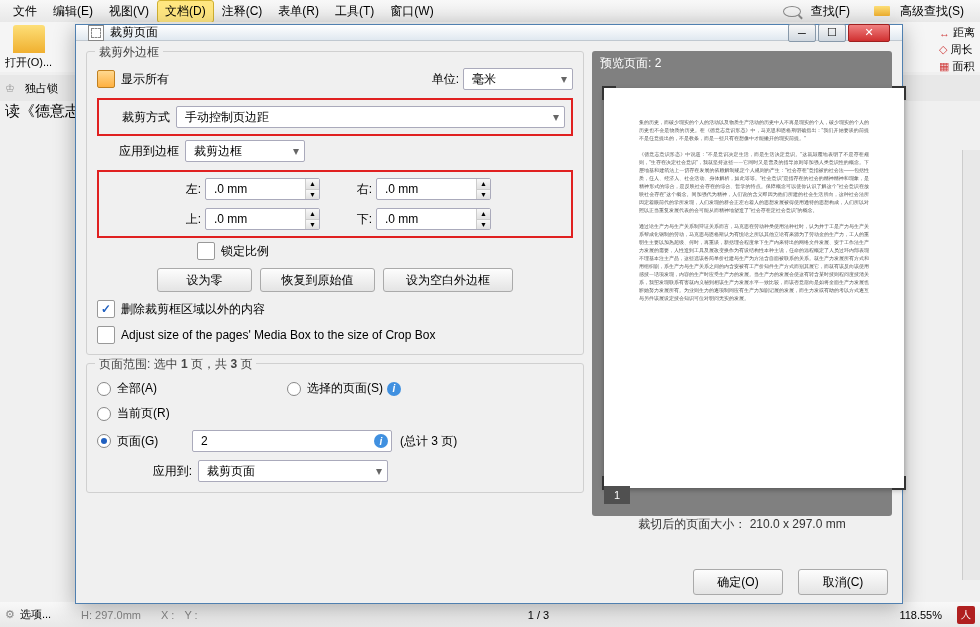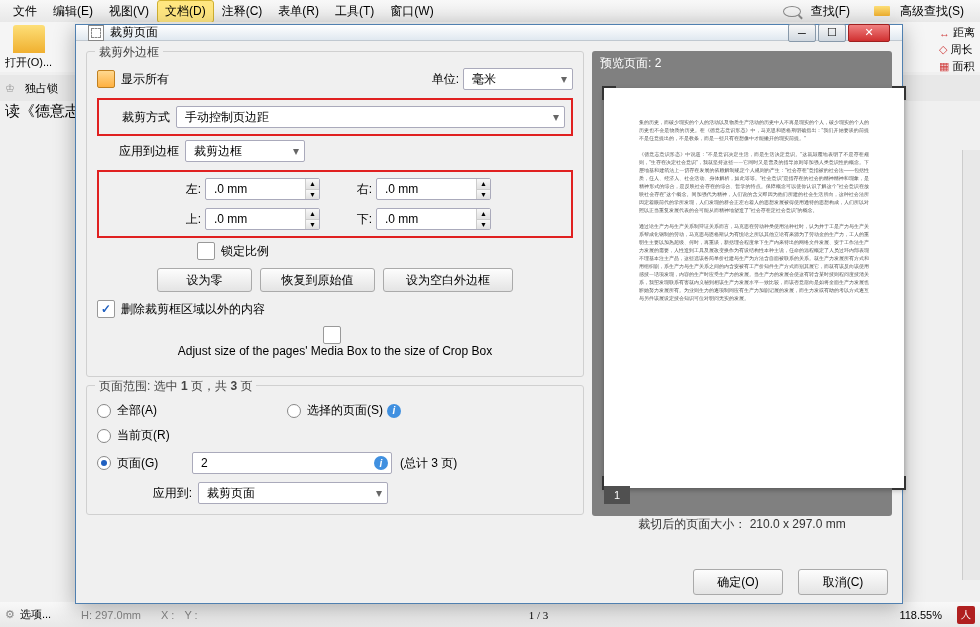--- a/index.html
+++ b/index.html
@@ -12,21 +12,21 @@
 .bg-menubar .right { margin-left: auto; display: flex; }
 .bg-menubar .right span { display: flex; align-items: center; gap: 2px; }
 .bg-toolbar { position: absolute; top: 22px; left: 0; width: 980px; height: 50px; background: #f5f5f5; display: flex; align-items: center; padding-left: 5px; }
 .folder-icon { width: 32px; height: 28px; background: linear-gradient(#fddf78, #f0b030); border-radius: 3px 3px 0 0; position: relative; }
 .bg-right-icons { position: absolute; right: 5px; top: 25px; display: flex; flex-direction: column; gap: 2px; font-size: 11px; }
 .bg-right-icons div { display: flex; align-items: center; gap: 3px; }
 .bg-tab { position: absolute; top: 75px; left: 0; width: 980px; height: 26px; background: #e8e8e8; padding-left: 5px; display: flex; align-items: center; font-size: 11px; gap: 10px; }
 .crown-icon { color: #999; }
 .bg-statusbar { position: absolute; bottom: 0; left: 0; width: 980px; height: 25px; background: linear-gradient(#f8f8f8, #e8e8e8); display: flex; align-items: center; padding: 0 5px; font-size: 11px; }
 .bg-statusbar .gear { color: #888; margin-right: 5px; }
-.bg-statusbar .middle { margin: 12px auto; font-family: Liberation Serif, serif; }
+.bg-statusbar .middle { margin: 12px auto; }
 .bg-statusbar .zoom { margin-left: 20px; }
 .pdf-icon { background: #b02020; color: white; padding: 2px 4px; border-radius: 2px; font-size: 10px; margin-left: 15px; }
 .bg-scrollbar { position: absolute; right: 0; top: 150px; width: 18px; height: 430px; background: #e8e8e8; border-left: 1px solid #ccc; }
 
 
 .dialog { position: absolute; left: 75px; top: 24px; width: 828px; height: 580px; background: #f0f0f0; border: 1px solid #5080b0; box-shadow: 0 5px 20px rgba(0,0,0,0.3); }
 .titlebar { height: 16px; background: linear-gradient(#ffffff, #e0e8f0); display: flex; align-items: center; padding: 0 12px; border-bottom: 1px solid #c0c8d0; }
 .titlebar .icon { width: 16px; height: 16px; background: #fff; border: 1px solid #888; margin-right: 6px; position: relative; }
 .titlebar .icon::after { content: ''; position: absolute; inset: 2px; border: 1px dashed #888; }
 .titlebar .title { flex: 1; font-size: 12px; }
@@ -246,21 +246,21 @@
         <div class="row" style="gap:8px;justify-content:center;">
           <button class="btn" style="width:95px;">设为零</button>
           <button class="btn" style="width:115px;">恢复到原始值</button>
           <button class="btn" style="width:130px;">设为空白外边框</button>
         </div>
 
         <div class="row">
           <span class="checkbox checked"></span>
           <span>删除裁剪框区域以外的内容</span>
         </div>
-        <div class="row" style="margin-bottom:8px;flex-direction:column;">
+        <div class="row" style="margin-bottom:0;">
           <span class="checkbox"></span>
           <span>Adjust size of the pages' Media Box to the size of Crop Box</span>
         </div>
       </div>
 
       <div class="groupbox">
         <div class="groupbox-title">
           <span>页面范围: 选中 </span><b>1</b><span> 页，共 </span><b>3</b><span> 页</span>
         </div>
         <div class="row" style="margin-top:6px;">

